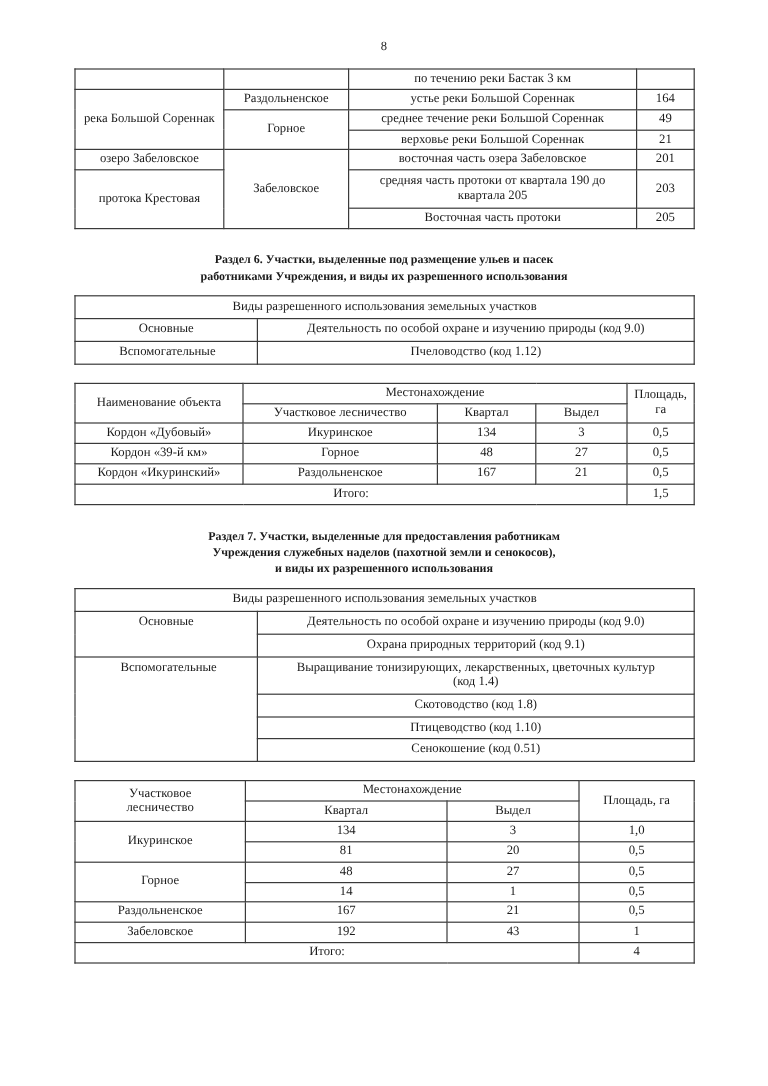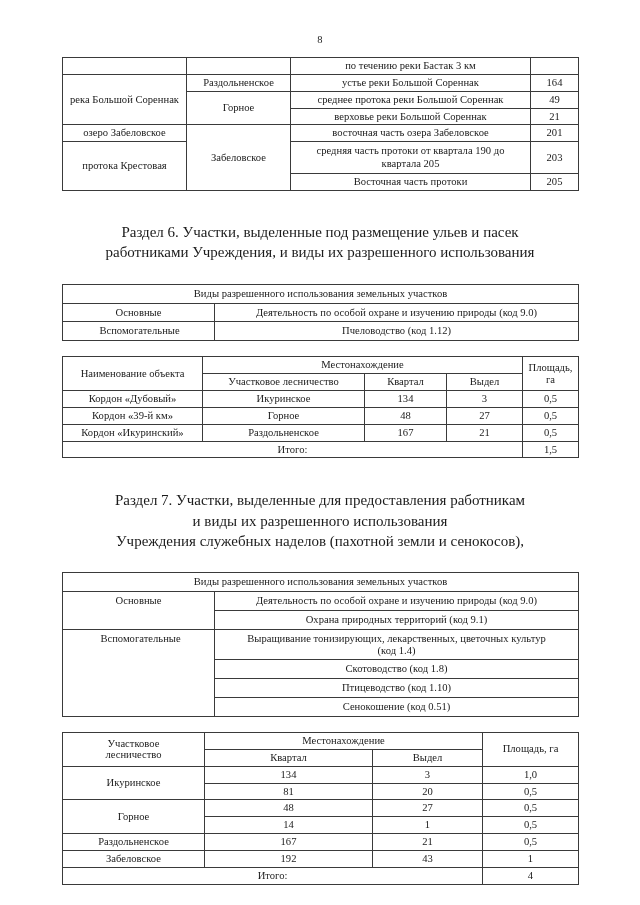--- a/index.html
+++ b/index.html
@@ -44,25 +44,25 @@
     vertical-align: middle;
     font-weight: normal;
     text-align: center;
     word-wrap: break-word;
   }
   td.l, th.l { text-align: left; padding-left: 5px; }
   td.itogo { text-align: left; padding-left: 5px; }
 
   
   .section-heading {
-    font-weight: normal;
-    font-size: 15px;
+    font-weight: bold;
+    font-size: 10px;
     text-align: center;
     line-height: 1.35;
-    margin: 12px;
+    margin: 0;
     padding: 0 6px;
   }
   .gap-after-heading { height: 9px; }
   .gap-before-heading { height: 19px; }
   .gap-between-tables { height: 15px; }
   .gap-section7 { height: 20px; }
 
   .t1 { margin-bottom: 0; }
 </style>
 </head>
@@ -87,21 +87,21 @@
         <td>&nbsp;</td>
       </tr>
       <tr>
         <td rowspan="3">река Большой Сореннак</td>
         <td>Раздольненское</td>
         <td>устье реки Большой Сореннак</td>
         <td>164</td>
       </tr>
       <tr>
         <td rowspan="2">Горное</td>
-        <td>среднее протока реки Большой Сореннак</td>
+        <td>среднее течение реки Большой Сореннак</td>
         <td>49</td>
       </tr>
       <tr>
         <td>верховье реки Большой Сореннак</td>
         <td>21</td>
       </tr>
       <tr>
         <td>озеро Забеловское</td>
         <td rowspan="3">Забеловское</td>
         <td>восточная часть озера Забеловское</td>
@@ -192,22 +192,22 @@
       <tr>
         <td colspan="4" class="itogo">Итого:</td>
         <td>1,5</td>
       </tr>
     </tbody>
   </table>
 
   <div class="gap-section7"></div>
   <div class="section-heading">
     <div>Раздел 7. Участки, выделенные для предоставления работникам</div>
+    <div>Учреждения служебных наделов (пахотной земли и сенокосов),</div>
     <div>и виды их разрешенного использования</div>
-    <div>Учреждения служебных наделов (пахотной земли и сенокосов),</div>
   </div>
   <div class="gap-after-heading"></div>
 
   <table class="doc">
     <colgroup>
       <col style="width:152px">
       <col style="width:364px">
     </colgroup>
     <tbody>
       <tr>

